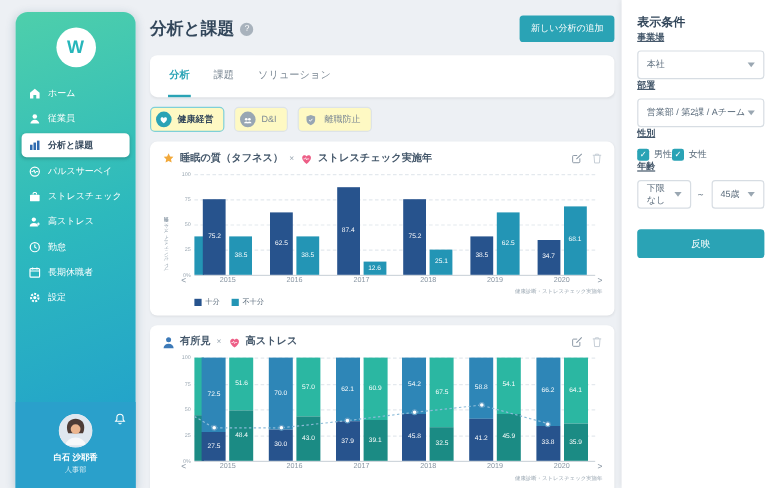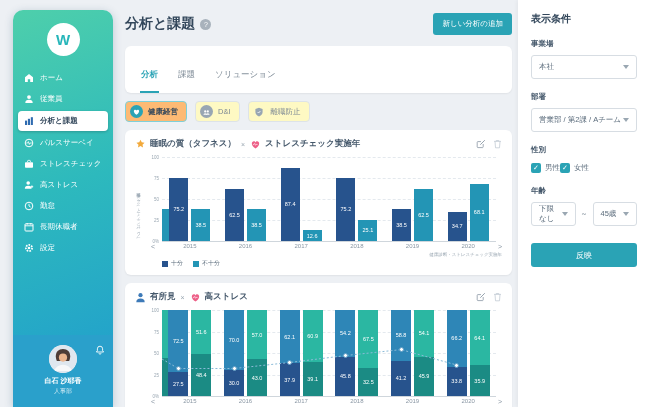--- a/index.html
+++ b/index.html
@@ -23,29 +23,29 @@
   .udept{text-align:center;font-size:6px;color:rgba(255,255,255,.78);margin-top:1px;}
 
   
   .main{position:absolute;left:125px;top:0;width:387px;}
   .header-row{display:flex;align-items:center;margin-top:13px;}
   .page-title{font-size:14px;font-weight:bold;color:#33475b;}
   .help{width:11px;height:11px;border-radius:50%;background:#a8b2bc;color:#fff;font-size:7px;display:inline-flex;
     align-items:center;justify-content:center;margin-left:5px;}
   .add-btn{margin-left:auto;background:#2aa3b5;color:#fff;font-size:7.5px;padding:6px 9px;border-radius:3px;border:none;cursor:pointer;}
 
-  .tabs-card{background:#fff;border-radius:6px;margin-top:11px;padding:0 15px;height:47px;display:flex;align-items:flex-end;gap:18px;
+  .tabs-card{background:#fff;border-radius:6px;margin-top:11px;padding:0 15px;height:35px;display:flex;align-items:flex-end;gap:18px;
     box-shadow:0 1px 2px rgba(0,0,0,.06);}
   .tab{font-size:8.5px;color:#7b8894;padding:0 1px 10px;cursor:pointer;border-bottom:2px solid transparent;}
   .tab.active{color:#2aa3b5;font-weight:bold;border-bottom-color:#2aa3b5;}
 
   .chips-row{display:flex;gap:8px;margin-top:8px;}
   .chip{display:flex;align-items:center;gap:5px;background:#fef9c3;border:1px solid #dde3e8;border-radius:4px;
     padding:3px 8px 3px 4px;font-size:7.5px;color:#7b8894;cursor:pointer;}
-  .chip.active{background:#fdba74;border-color:#7fd0d8;color:#33475b;font-weight:bold;}
+  .chip.active{background:#fef9c3;border-color:#7fd0d8;color:#33475b;font-weight:bold;}
   .chip-icon{width:13px;height:13px;border-radius:50%;display:flex;align-items:center;justify-content:center;background:#98a6b3;}
   .chip.active .chip-icon{background:#2aa3b5;}
   .chip-icon.flat{background:transparent;border-radius:0;}
 
   .card{background:#fff;border-radius:6px;margin-top:8px;padding:8px 10px;box-shadow:0 1px 2px rgba(0,0,0,.06);}
   .card-title-row{display:flex;align-items:center;gap:4px;}
   .card-title{font-size:8.5px;font-weight:bold;color:#45586b;}
   .x-sep{font-size:7px;color:#9aa7b2;margin:0 1px;}
   .card-actions{margin-left:auto;display:flex;gap:7px;align-items:center;}
   .card-actions span{cursor:pointer;display:inline-flex;}
@@ -80,21 +80,21 @@
   .legend{position:absolute;left:27px;top:105px;display:flex;gap:10px;align-items:center;font-size:6px;color:#5a6b7b;}
   .legend-item{display:flex;align-items:center;}
   .swatch{width:6px;height:6px;display:inline-block;margin-right:3px;}
   .marker{position:absolute;width:5px;height:5px;border-radius:50%;background:#fff;border:1px solid #5e9cc4;box-sizing:border-box;}
   .lsvg{position:absolute;left:0;top:0;pointer-events:none;}
 
   
   .filter-panel{position:absolute;left:518px;top:0;right:0;bottom:0;background:#fff;padding:12px 13px;box-sizing:border-box;
     box-shadow:-1px 0 4px rgba(0,0,0,.05);}
   .fp-title{font-size:10px;font-weight:bold;color:#33475b;}
-  .fp-label{font-size:7.5px;font-weight:bold;color:#45586b;margin-top:13px;}
+  .fp-label{font-size:7.5px;font-weight:bold;color:#45586b;text-decoration:underline;}
   .select{margin-top:6px;height:22px;border:1px solid #d7dde3;border-radius:3px;display:flex;align-items:center;
     justify-content:space-between;padding:0 7px;font-size:7.5px;color:#5a6b7b;background:#fff;cursor:pointer;}
   .caret{width:0;height:0;border-left:3px solid transparent;border-right:3px solid transparent;border-top:4px solid #9aa7b2;}
   .checkbox-row{display:flex;gap:0;margin-top:8px;}
   .checkbox{display:flex;align-items:center;gap:4px;font-size:7.5px;color:#5a6b7b;cursor:pointer;}
   .box{width:10px;height:10px;border-radius:2px;background:#2aa3b5;color:#fff;font-size:7px;display:flex;align-items:center;justify-content:center;}
   .age-row{display:flex;align-items:center;gap:5px;margin-top:0;}
   .age-row .select{flex:1;}
   .tilde{font-size:7px;color:#5a6b7b;margin-top:6px;}
   .apply-btn{margin-top:17px;width:100%;height:24px;background:#2aa3b5;color:#fff;border:none;border-radius:3px;font-size:8px;cursor:pointer;}

